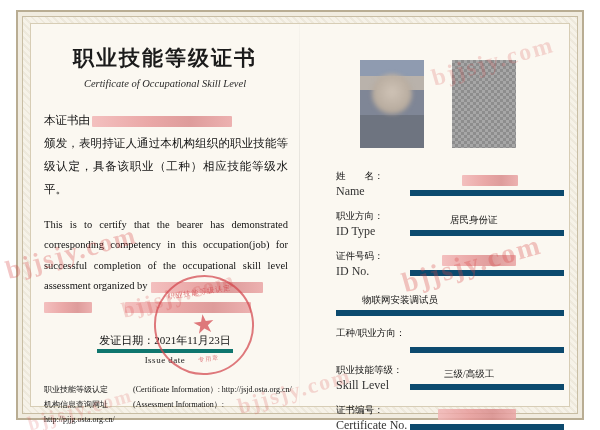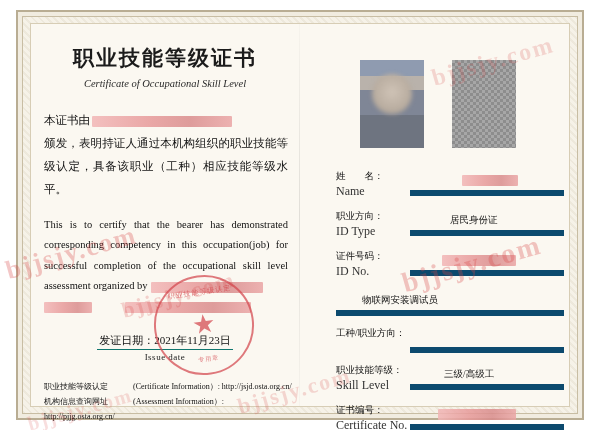--- a/index.html
+++ b/index.html
@@ -63,21 +63,21 @@
     border-radius:1px;opacity:.85;
   }
   .issue-line{
     margin-top:16px;text-align:center;font-size:11px;color:#111;position:relative;
   }
   .issue-label{
     display:block;text-align:center;font-size:9px;color:#222;margin-top:2px;
     font-family:"Liberation Serif",serif;letter-spacing:.5px;
   }
   .dateline{
-    display:inline-block;border-bottom:1px solid #0f766e;padding:0 2px 1px 2px;
+    display:inline-block;border-bottom:4px solid #0f766e;padding:0 2px 1px 2px;
   }
   .foot{
     margin-top:18px;font-size:8px;color:#111;line-height:1.85;padding-left:8px;
   }
   .foot .en{font-family:"Liberation Serif",serif;padding-left:23px;}
   
   .seal{
     position:absolute;left:118px;top:245px;width:96px;height:96px;
     border:2px solid #d4484f;border-radius:50%;
     opacity:.72;transform:rotate(-8deg);

